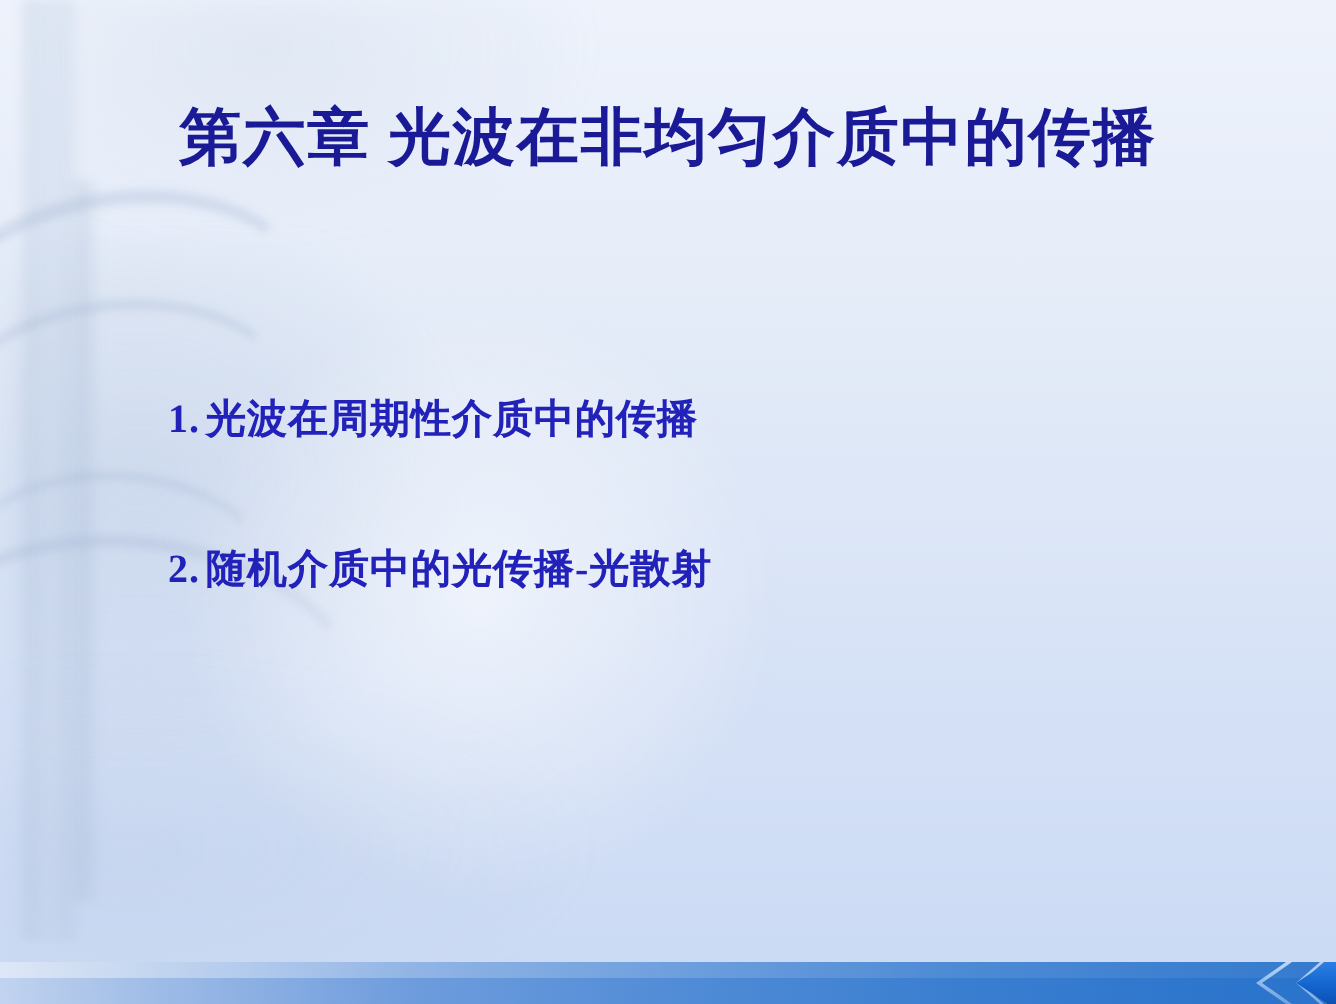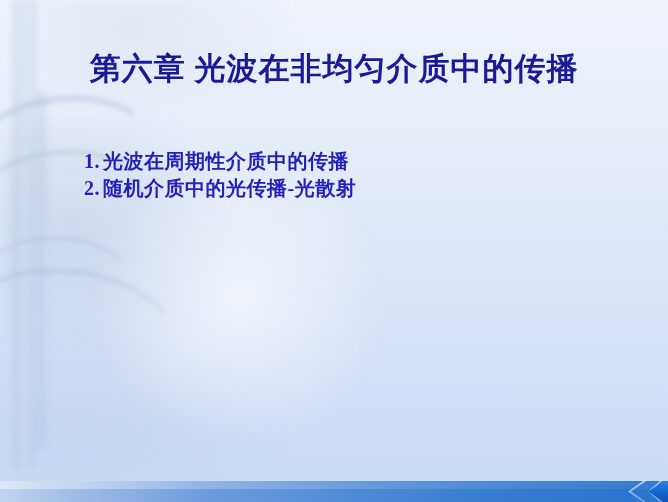--- a/index.html
+++ b/index.html
@@ -129,20 +129,21 @@
     top: 148px;
     width: 560px;
   }
 
   .bullet {
     font-size: 20px;
     font-weight: bold;
     color: #2222bb;
     letter-spacing: .5px;
     white-space: nowrap;
+    margin-top: 48px;
   }
 
   .bullet + .bullet { }
 
   .bullet .num { margin-right: 3px; }
 
   
   .footbar {
     position: absolute;
     left: 0;

